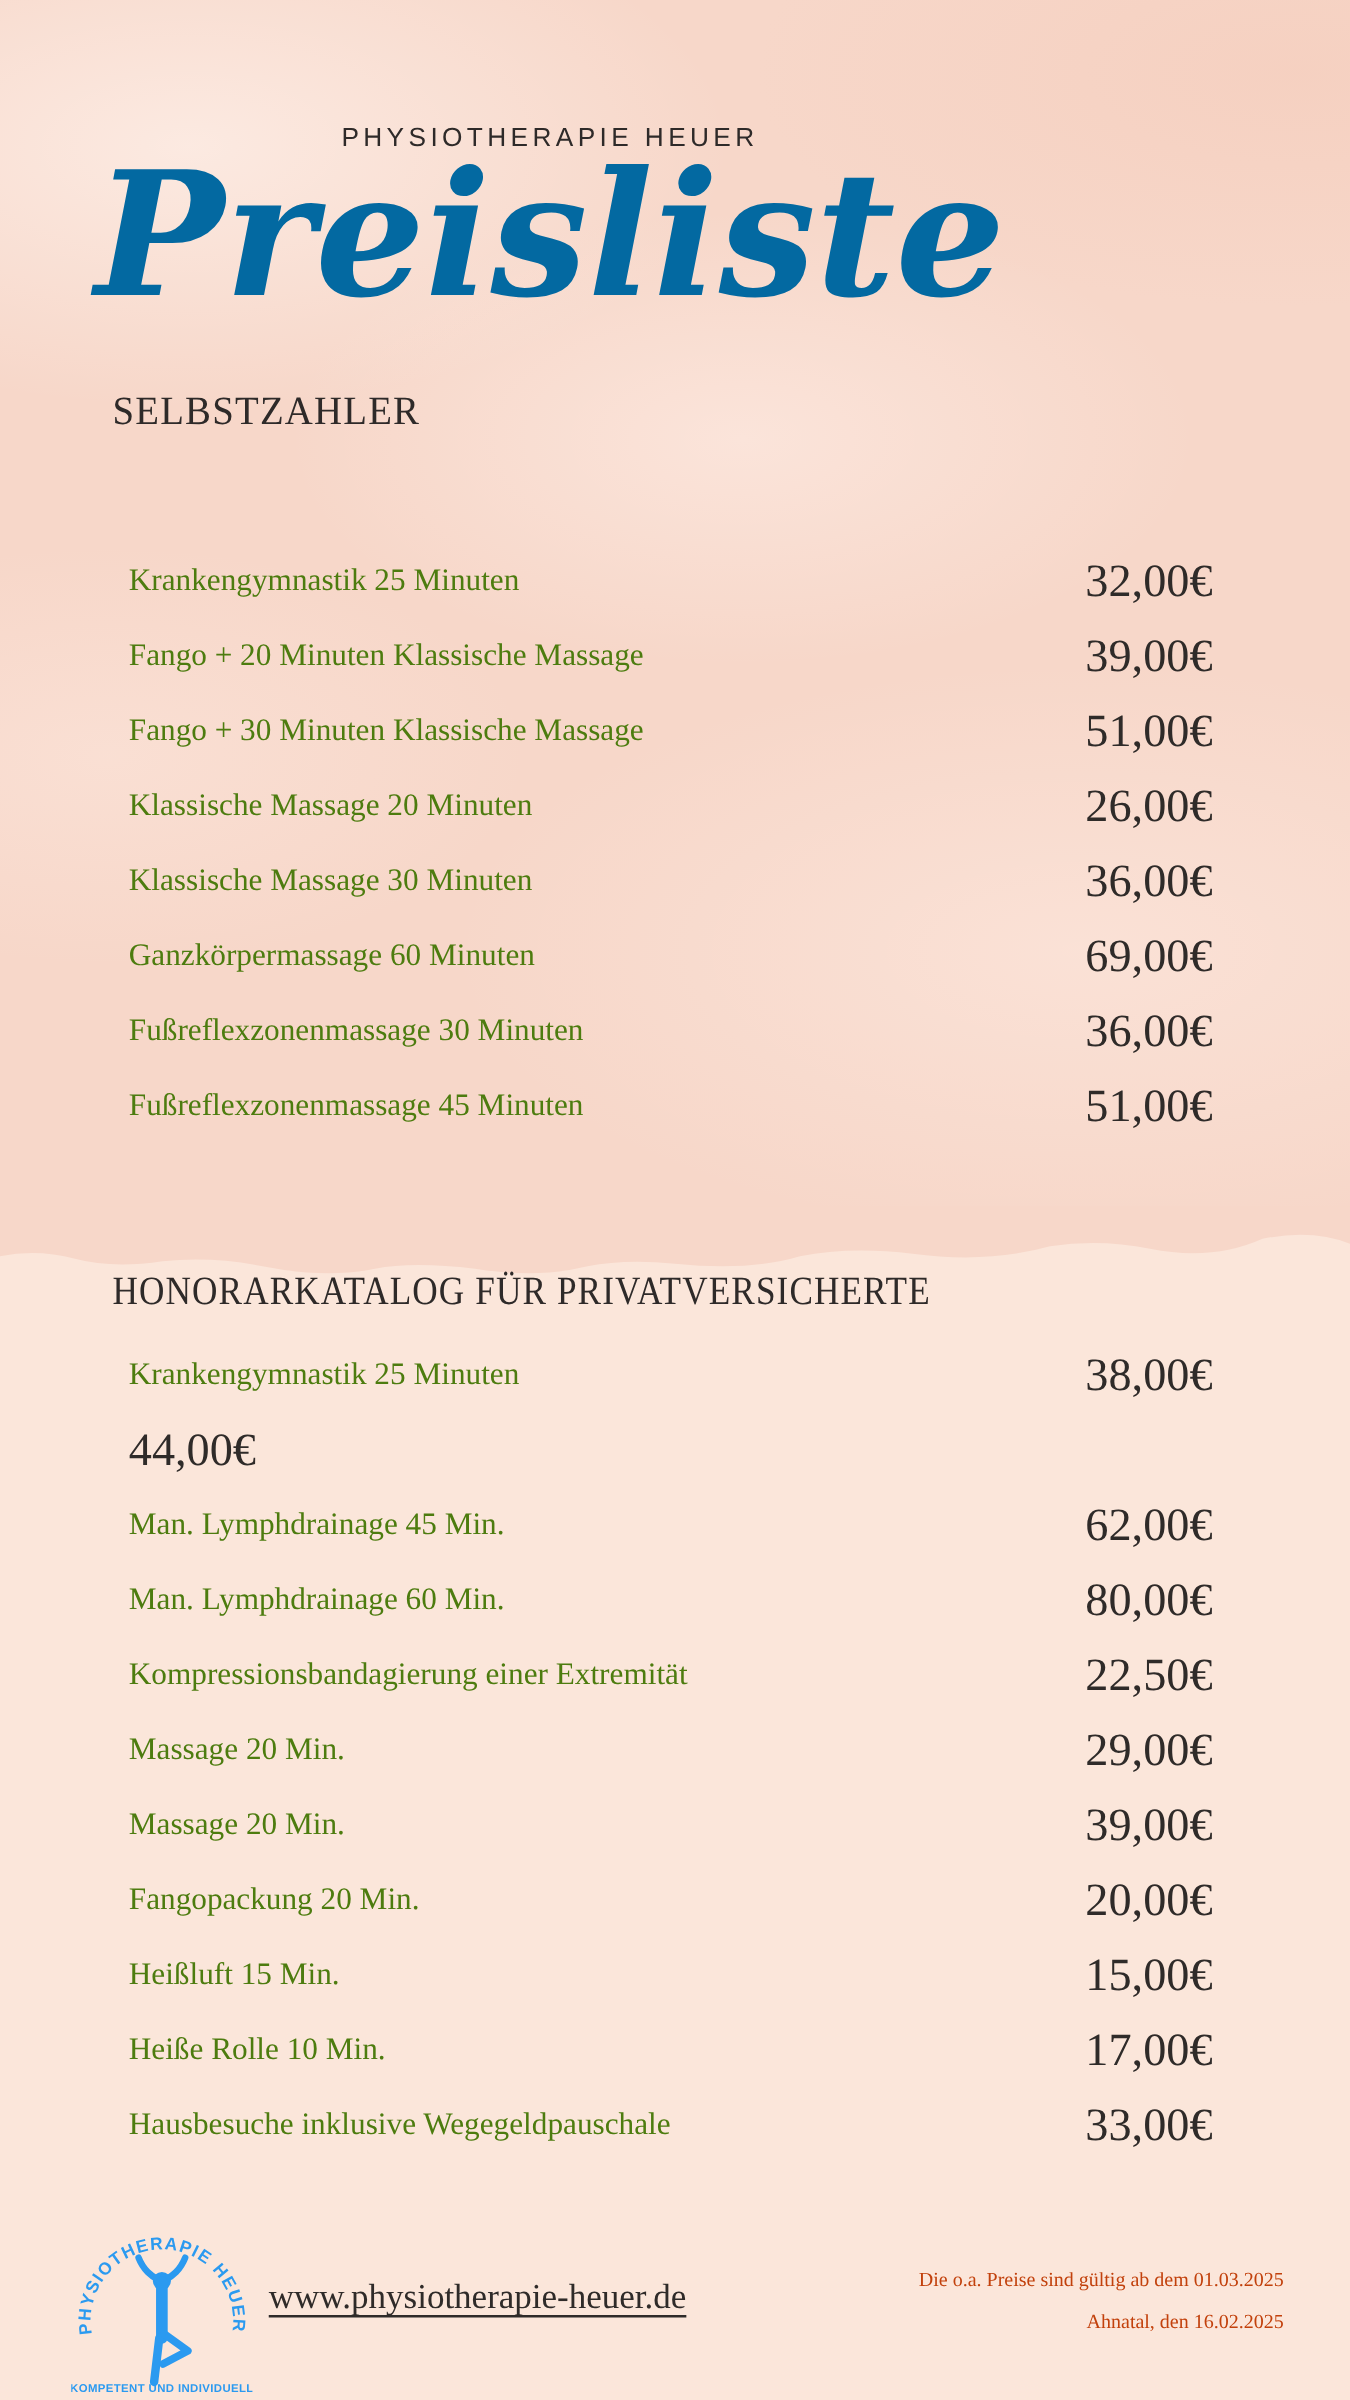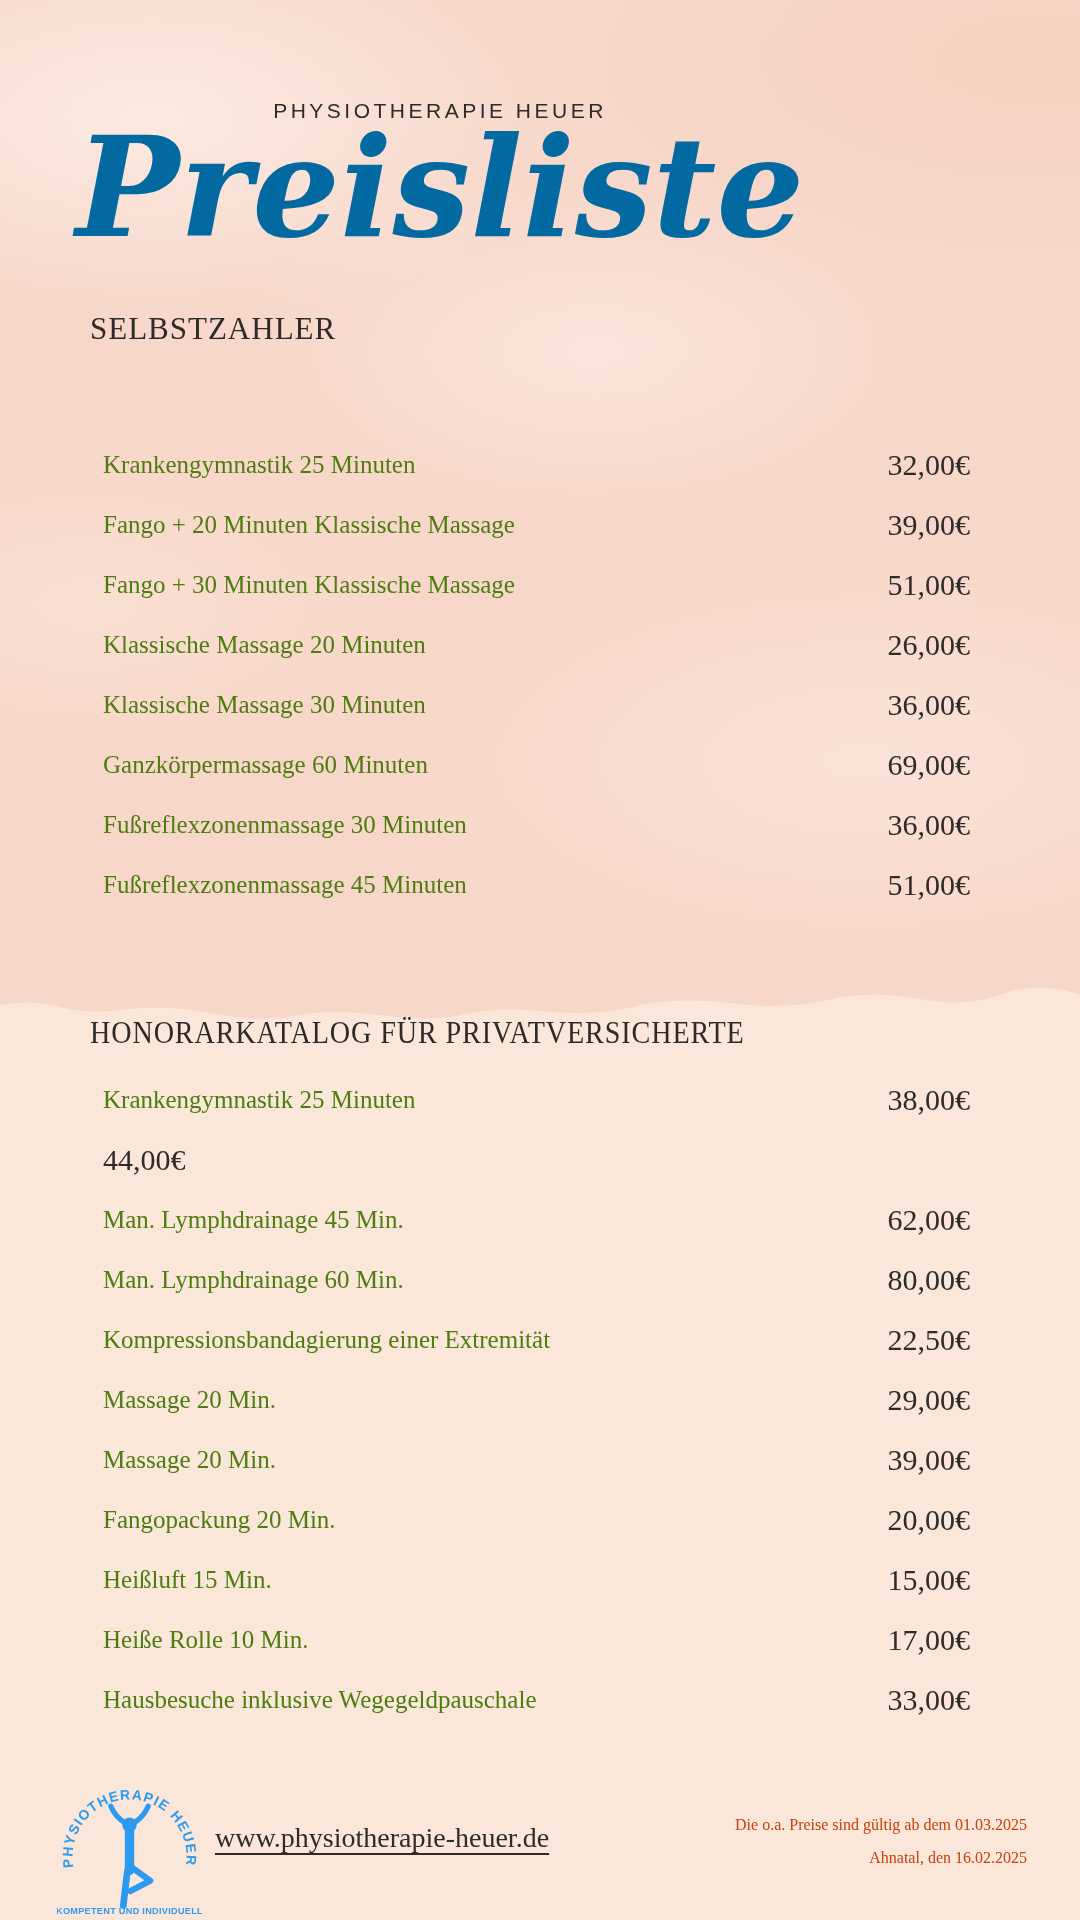--- a/index.html
+++ b/index.html
@@ -31,21 +31,21 @@
   .sec-heading{position:absolute;left:90px;margin:0;font-weight:400;
     font-size:32px;letter-spacing:1px;color:#2e2a29;white-space:nowrap;
     transform-origin:left center;}
   #sec1-heading{top:310px;transform:scaleX(.97);}
   #sec2-heading{top:1014px;transform:scaleX(.88);}
   .rows{position:absolute;left:103px;width:867px;display:flex;flex-direction:column;}
   #rows-0{top:435px;}
   #rows-1{top:1070px;}
   .row{height:60px;display:flex;justify-content:space-between;align-items:center;}
   .label{font-size:25px;color:#4d7c0f;}
-  .price{font-size:30px;color:#2f2b29;}
+  .price{font-size:37px;color:#2f2b29;}
 
   
   .logo{position:absolute;left:57px;top:1772px;width:145px;height:145px;}
   .website{position:absolute;left:215px;top:1822px;font-size:28px;color:#2f2b29;
     text-decoration:underline;text-underline-offset:6px;}
   .notes{position:absolute;right:53px;top:1808px;text-align:right;
     font-size:16px;line-height:33px;color:#c2410c;}
 </style>
 </head>
 <body>

